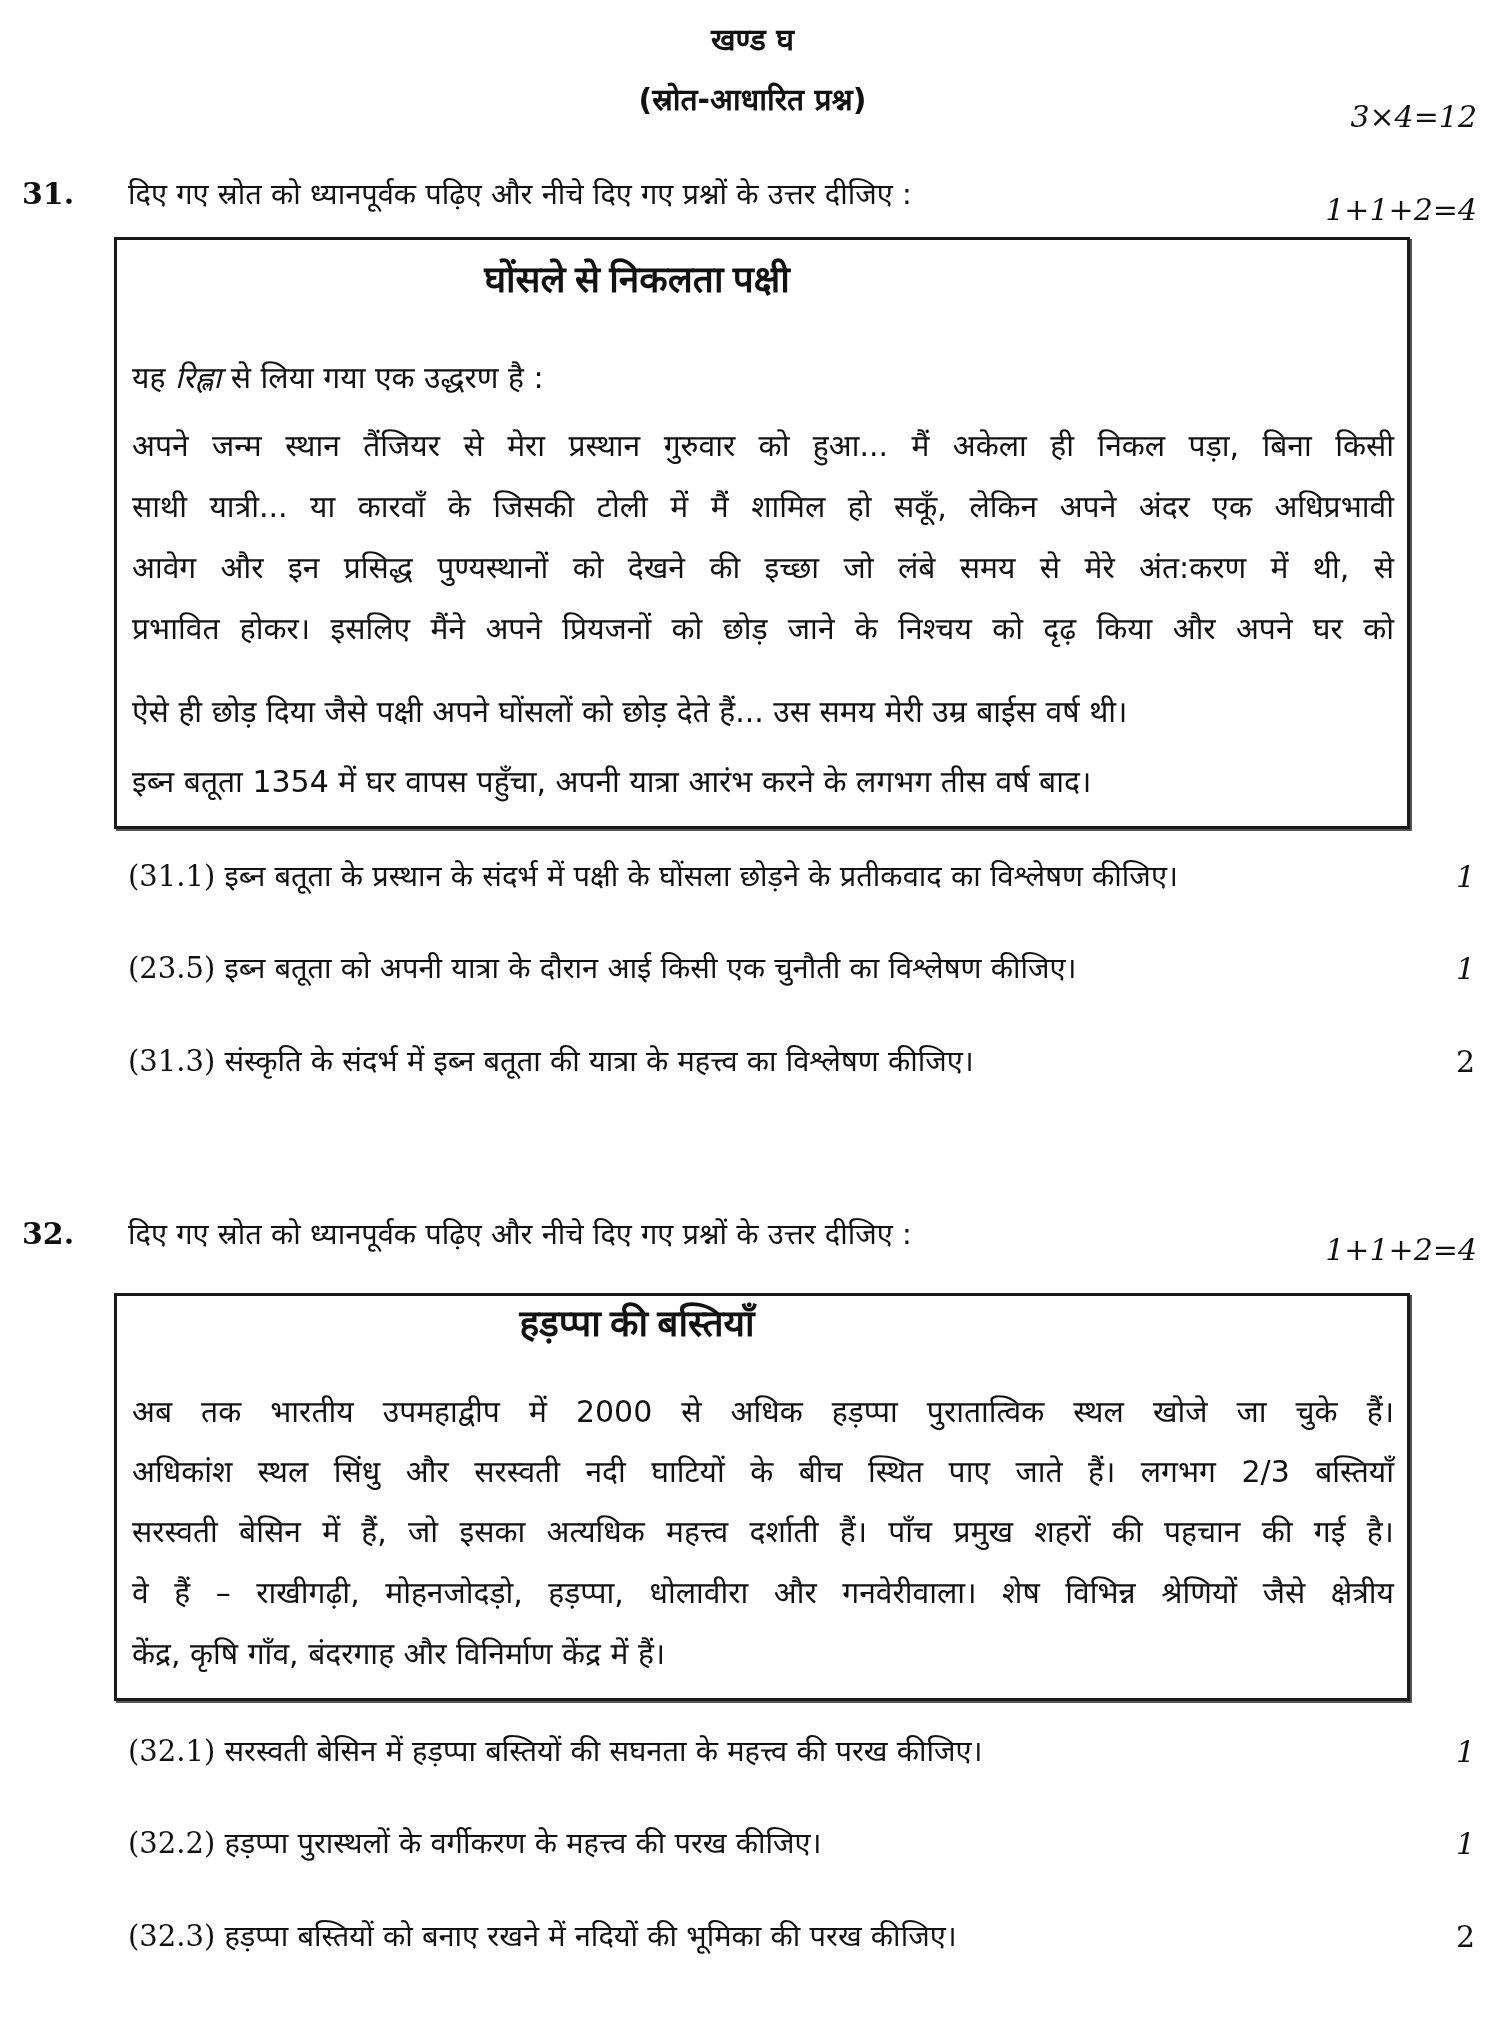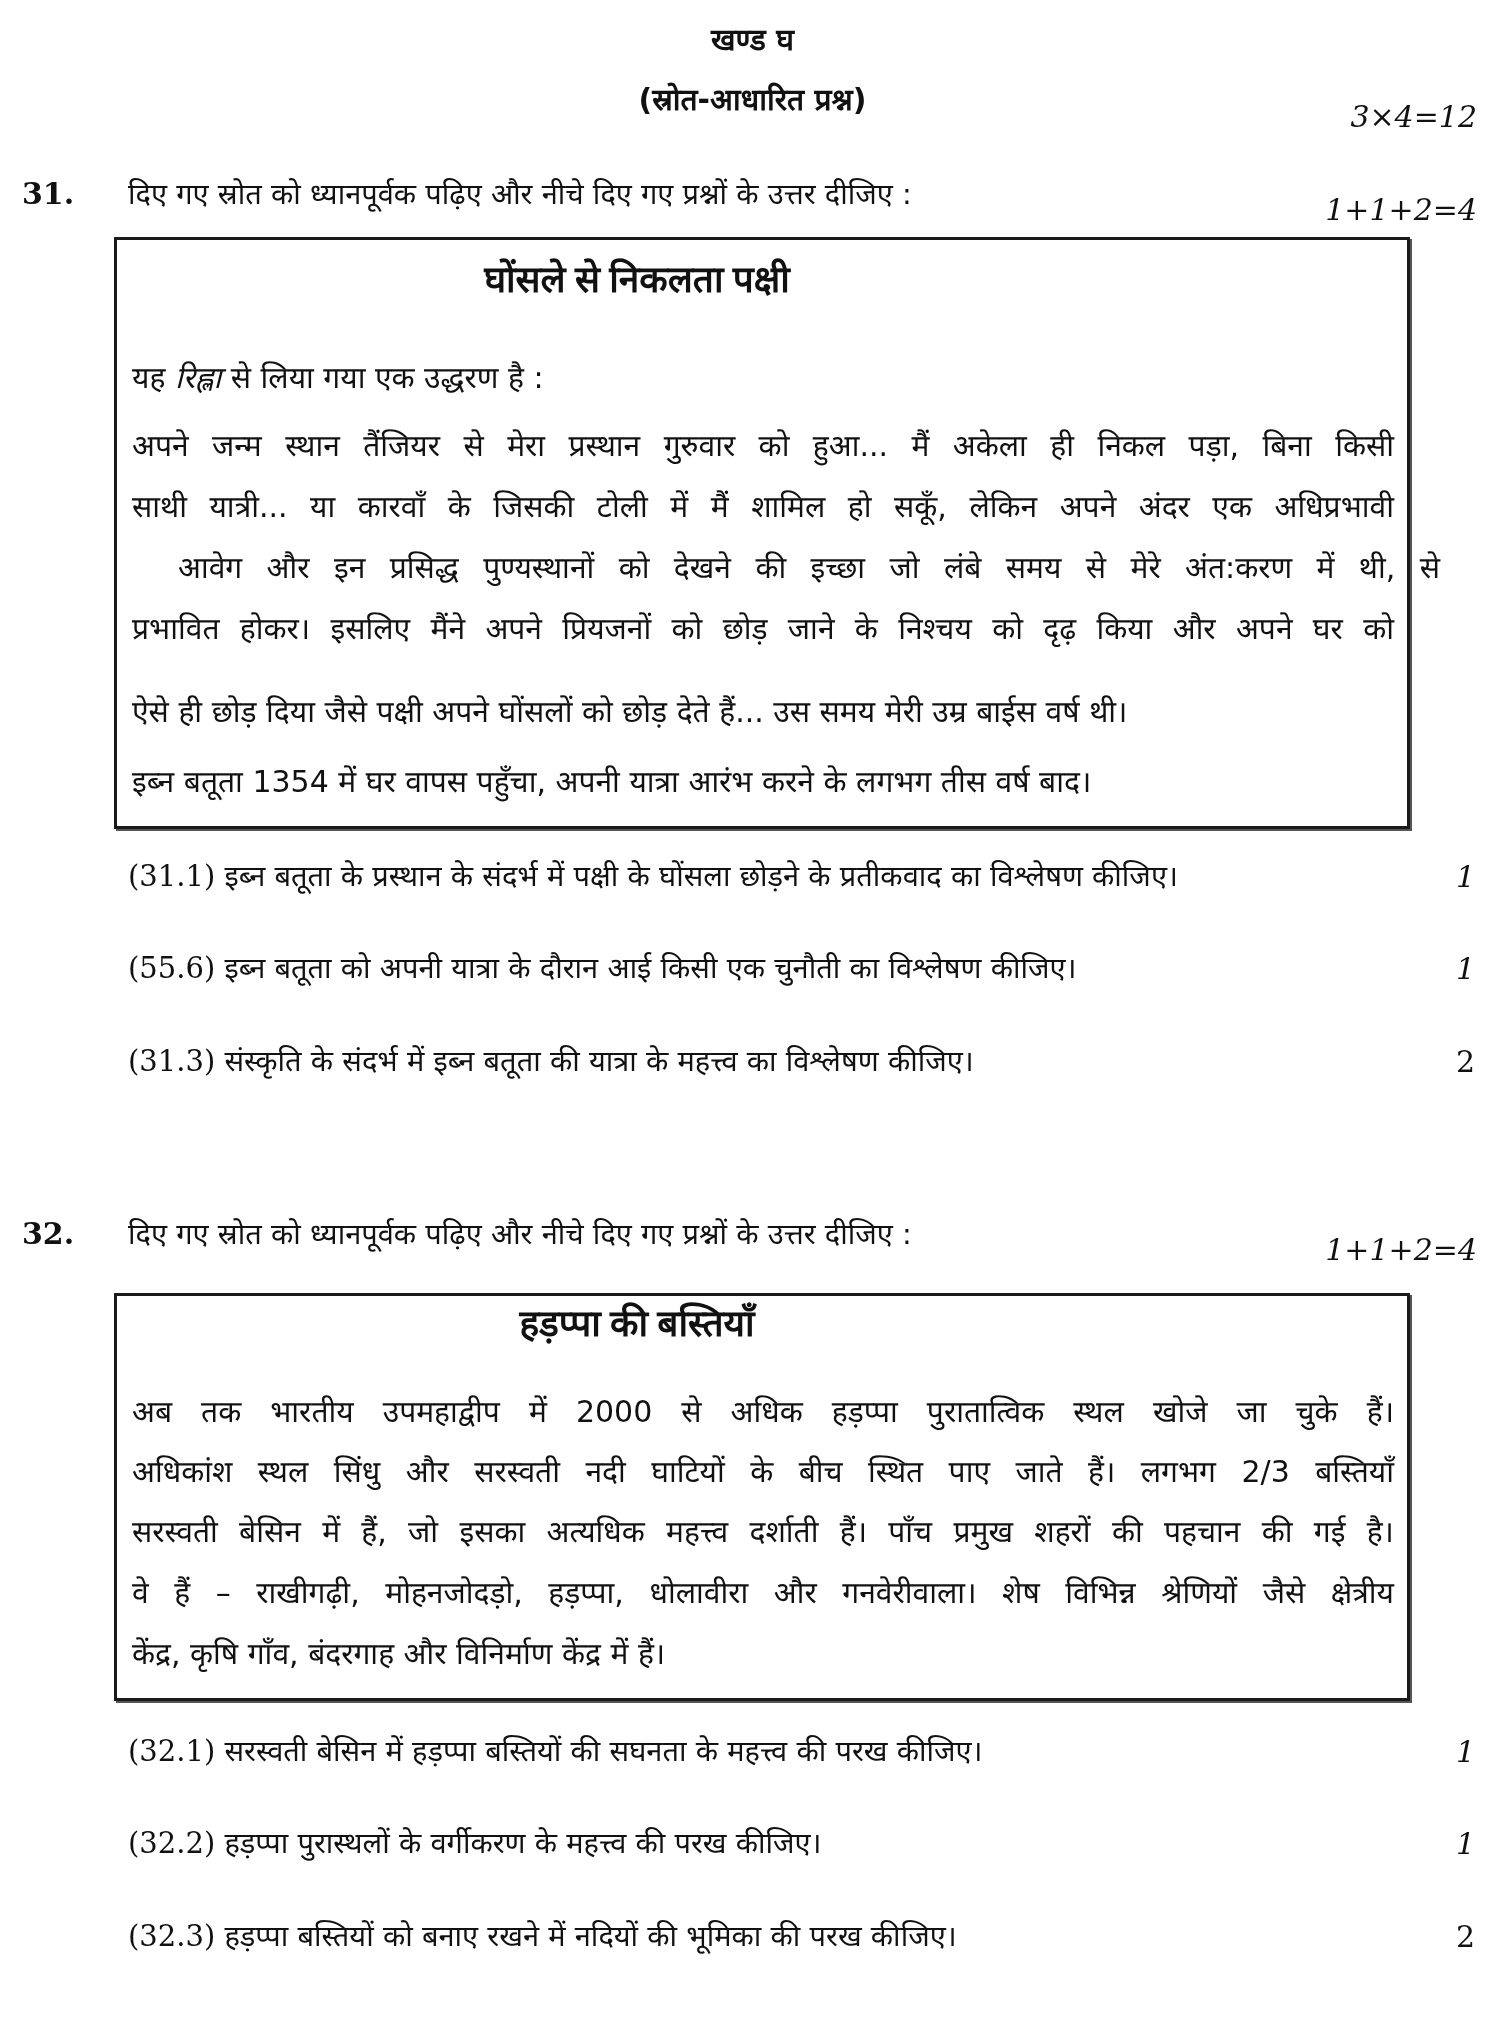--- a/index.html
+++ b/index.html
@@ -95,29 +95,29 @@
 <div class="abs hi" style="top:174px; left:128px;">दिए गए स्रोत को ध्यानपूर्वक पढ़िए और नीचे दिए गए प्रश्नों के उत्तर दीजिए :</div>
 <div class="abs marks" style="top:175px; right:28px;">1+1+2=4</div>
 
 <div class="abs source-box" style="top:237px; height:592px;"></div>
 <div class="abs hi box-title" style="top:260px;">घोंसले से निकलता पक्षी</div>
 
 <div class="abs hi passage-line" style="top:356px;"><span>यह </span><em class="ital">रिह्ला</em><span> से लिया गया एक उद्धरण है :</span></div>
 
 <div class="abs hi passage-line justify" style="top:424px;">अपने जन्म स्थान तैंजियर से मेरा प्रस्थान गुरुवार को हुआ... मैं अकेला ही निकल पड़ा, बिना किसी</div>
 <div class="abs hi passage-line justify" style="top:485px;">साथी यात्री... या कारवाँ के जिसकी टोली में मैं शामिल हो सकूँ, लेकिन अपने अंदर एक अधिप्रभावी</div>
-<div class="abs hi passage-line justify" style="top:546px;margin-left:46px;">आवेग और इन प्रसिद्ध पुण्यस्थानों को देखने की इच्छा जो लंबे समय से मेरे अंत:करण में थी, से</div>
+<div class="abs hi passage-line justify" style="top:546px;">आवेग और इन प्रसिद्ध पुण्यस्थानों को देखने की इच्छा जो लंबे समय से मेरे अंत:करण में थी, से</div>
 <div class="abs hi passage-line justify" style="top:607px;">प्रभावित होकर। इसलिए मैंने अपने प्रियजनों को छोड़ जाने के निश्चय को दृढ़ किया और अपने घर को</div>
 <div class="abs hi passage-line" style="top:668px;margin-top:22px;">ऐसे ही छोड़ दिया जैसे पक्षी अपने घोंसलों को छोड़ देते हैं... उस समय मेरी उम्र बाईस वर्ष थी।</div>
 <div class="abs hi passage-line" style="top:760px;">इब्न बतूता 1354 में घर वापस पहुँचा, अपनी यात्रा आरंभ करने के लगभग तीस वर्ष बाद।</div>
 
 <div class="abs hi sub-q" style="top:856px;"><span class="sub-num">(31.1)</span> <span>इब्न बतूता के प्रस्थान के संदर्भ में पक्षी के घोंसला छोड़ने के प्रतीकवाद का विश्लेषण कीजिए।</span></div>
 <div class="abs sub-marks" style="top:857px;">1</div>
 
-<div class="abs hi sub-q" style="top:948px;"><span class="sub-num">(55.6)</span> <span>इब्न बतूता को अपनी यात्रा के दौरान आई किसी एक चुनौती का विश्लेषण कीजिए।</span></div>
+<div class="abs hi sub-q" style="top:948px;"><span class="sub-num">(23.5)</span> <span>इब्न बतूता को अपनी यात्रा के दौरान आई किसी एक चुनौती का विश्लेषण कीजिए।</span></div>
 <div class="abs sub-marks" style="top:949px;">1</div>
 
 <div class="abs hi sub-q" style="top:1041px;"><span class="sub-num">(31.3)</span> <span>संस्कृति के संदर्भ में इब्न बतूता की यात्रा के महत्त्व का विश्लेषण कीजिए।</span></div>
 <div class="abs sub-marks upright" style="top:1042px;">2</div>
 
 <div class="abs qnum" style="top:1214px;">32.</div>
 <div class="abs hi" style="top:1214px; left:128px;">दिए गए स्रोत को ध्यानपूर्वक पढ़िए और नीचे दिए गए प्रश्नों के उत्तर दीजिए :</div>
 <div class="abs marks" style="top:1215px; right:28px;">1+1+2=4</div>
 
 <div class="abs source-box" style="top:1293px; height:408px;"></div>

